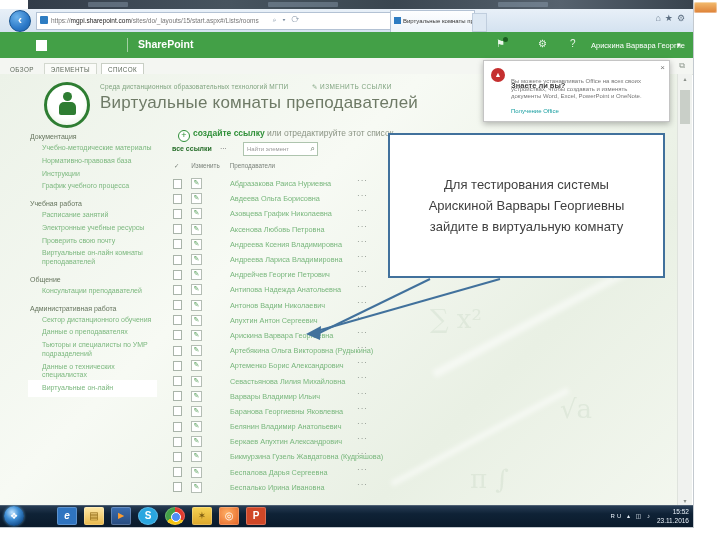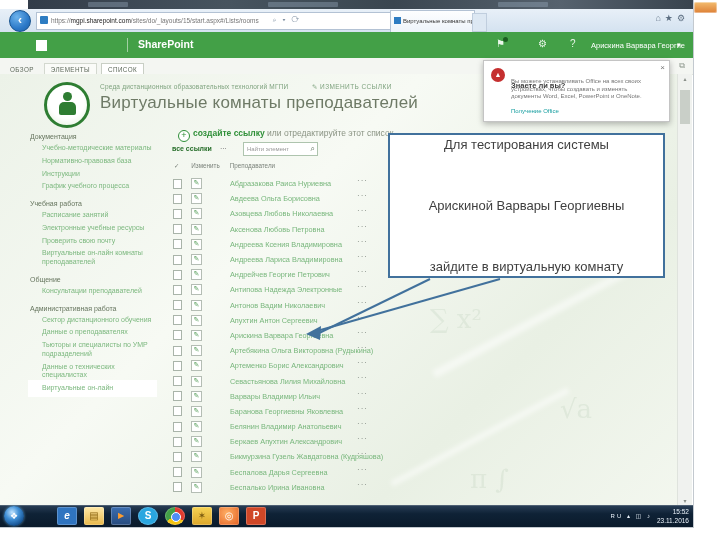--- a/index.html
+++ b/index.html
@@ -81,21 +81,21 @@
   .chk{width:7px;height:8px;border:1px solid #a9b4a9;background:#fff;margin-left:3px;flex:none;}
   .edit{width:9px;height:9px;border:1px solid #b4bdb4;margin-left:9px;font-size:7px;color:#4f9a52;line-height:8px;text-align:center;background:#fff;flex:none;}
   .nm{margin-left:28px;color:#79b77d;font-size:7.3px;white-space:nowrap;cursor:pointer;}
   .dots{position:absolute;left:187px;top:0;color:#8b938b;font-size:8px;letter-spacing:1px;}
   
   .sbar{position:absolute;left:677px;top:74px;width:14px;height:431px;background:#f0f2ef;border-left:1px solid #dfe3dd;}
   .sbar .ar{position:absolute;left:0;width:14px;font-size:6px;color:#8a908a;text-align:center;}
   .sbar .thumb{position:absolute;left:2px;top:16px;width:10px;height:34px;background:#c9cfc8;}
   
   .callout{position:absolute;left:388px;top:133px;width:277px;height:145px;background:#fff;border:2px solid #41719c;
-           box-sizing:border-box;z-index:25;display:flex;flex-direction:column;justify-content:center;align-items:center;gap:40px;}
+           box-sizing:border-box;z-index:25;display:flex;flex-direction:column;justify-content:center;align-items:center;}
   .callout div{font-size:13px;line-height:1.62;color:#3f3f3f;white-space:nowrap;}
   .wedge{position:absolute;left:0;top:0;z-index:24;pointer-events:none;}
   .popup{position:absolute;left:483px;top:60px;width:185px;height:60px;background:#fff;border:1px solid #c4c4c4;
          box-shadow:0 2px 6px rgba(0,0,0,.28);z-index:30;}
   .popup .pic{position:absolute;left:7px;top:7px;width:14px;height:14px;border-radius:50%;background:#c52f2f;
               color:#fff;font-size:7px;line-height:14px;text-align:center;}
   .popup .pt{position:absolute;left:27px;top:20px;font-size:7.5px;font-weight:bold;color:#3b3b3b;}
   .popup .pb{position:absolute;left:27px;top:17px;width:146px;font-size:6px;line-height:1.25;color:#757575;}
   .popup .pl{position:absolute;left:27px;top:47px;font-size:6px;color:#169ea0;}
   .popup .px{position:absolute;right:4px;top:2px;font-size:8px;color:#777;cursor:pointer;}
@@ -221,21 +221,21 @@
             </div>
             <div class="row">
               <span class="chk"></span>
               <span class="edit">✎</span>
               <span class="nm">Авдеева Ольга Борисовна</span>
               <span class="dots">···</span>
             </div>
             <div class="row">
               <span class="chk"></span>
               <span class="edit">✎</span>
-              <span class="nm">Азовцева Любовь Николаевна</span>
+              <span class="nm">Азовцева График Николаевна</span>
               <span class="dots">···</span>
             </div>
             <div class="row">
               <span class="chk"></span>
               <span class="edit">✎</span>
               <span class="nm">Аксенова Любовь Петровна</span>
               <span class="dots">···</span>
             </div>
             <div class="row">
               <span class="chk"></span>
@@ -251,21 +251,21 @@
             </div>
             <div class="row">
               <span class="chk"></span>
               <span class="edit">✎</span>
               <span class="nm">Андрейчев Георгие Петрович</span>
               <span class="dots">···</span>
             </div>
             <div class="row">
               <span class="chk"></span>
               <span class="edit">✎</span>
-              <span class="nm">Антипова Надежда Электронные</span>
+              <span class="nm">Антипова Надежда Анатольевна</span>
               <span class="dots">···</span>
             </div>
             <div class="row">
               <span class="chk"></span>
               <span class="edit">✎</span>
               <span class="nm">Антонов Вадим Николаевич</span>
               <span class="dots">···</span>
             </div>
             <div class="row">
               <span class="chk"></span>

